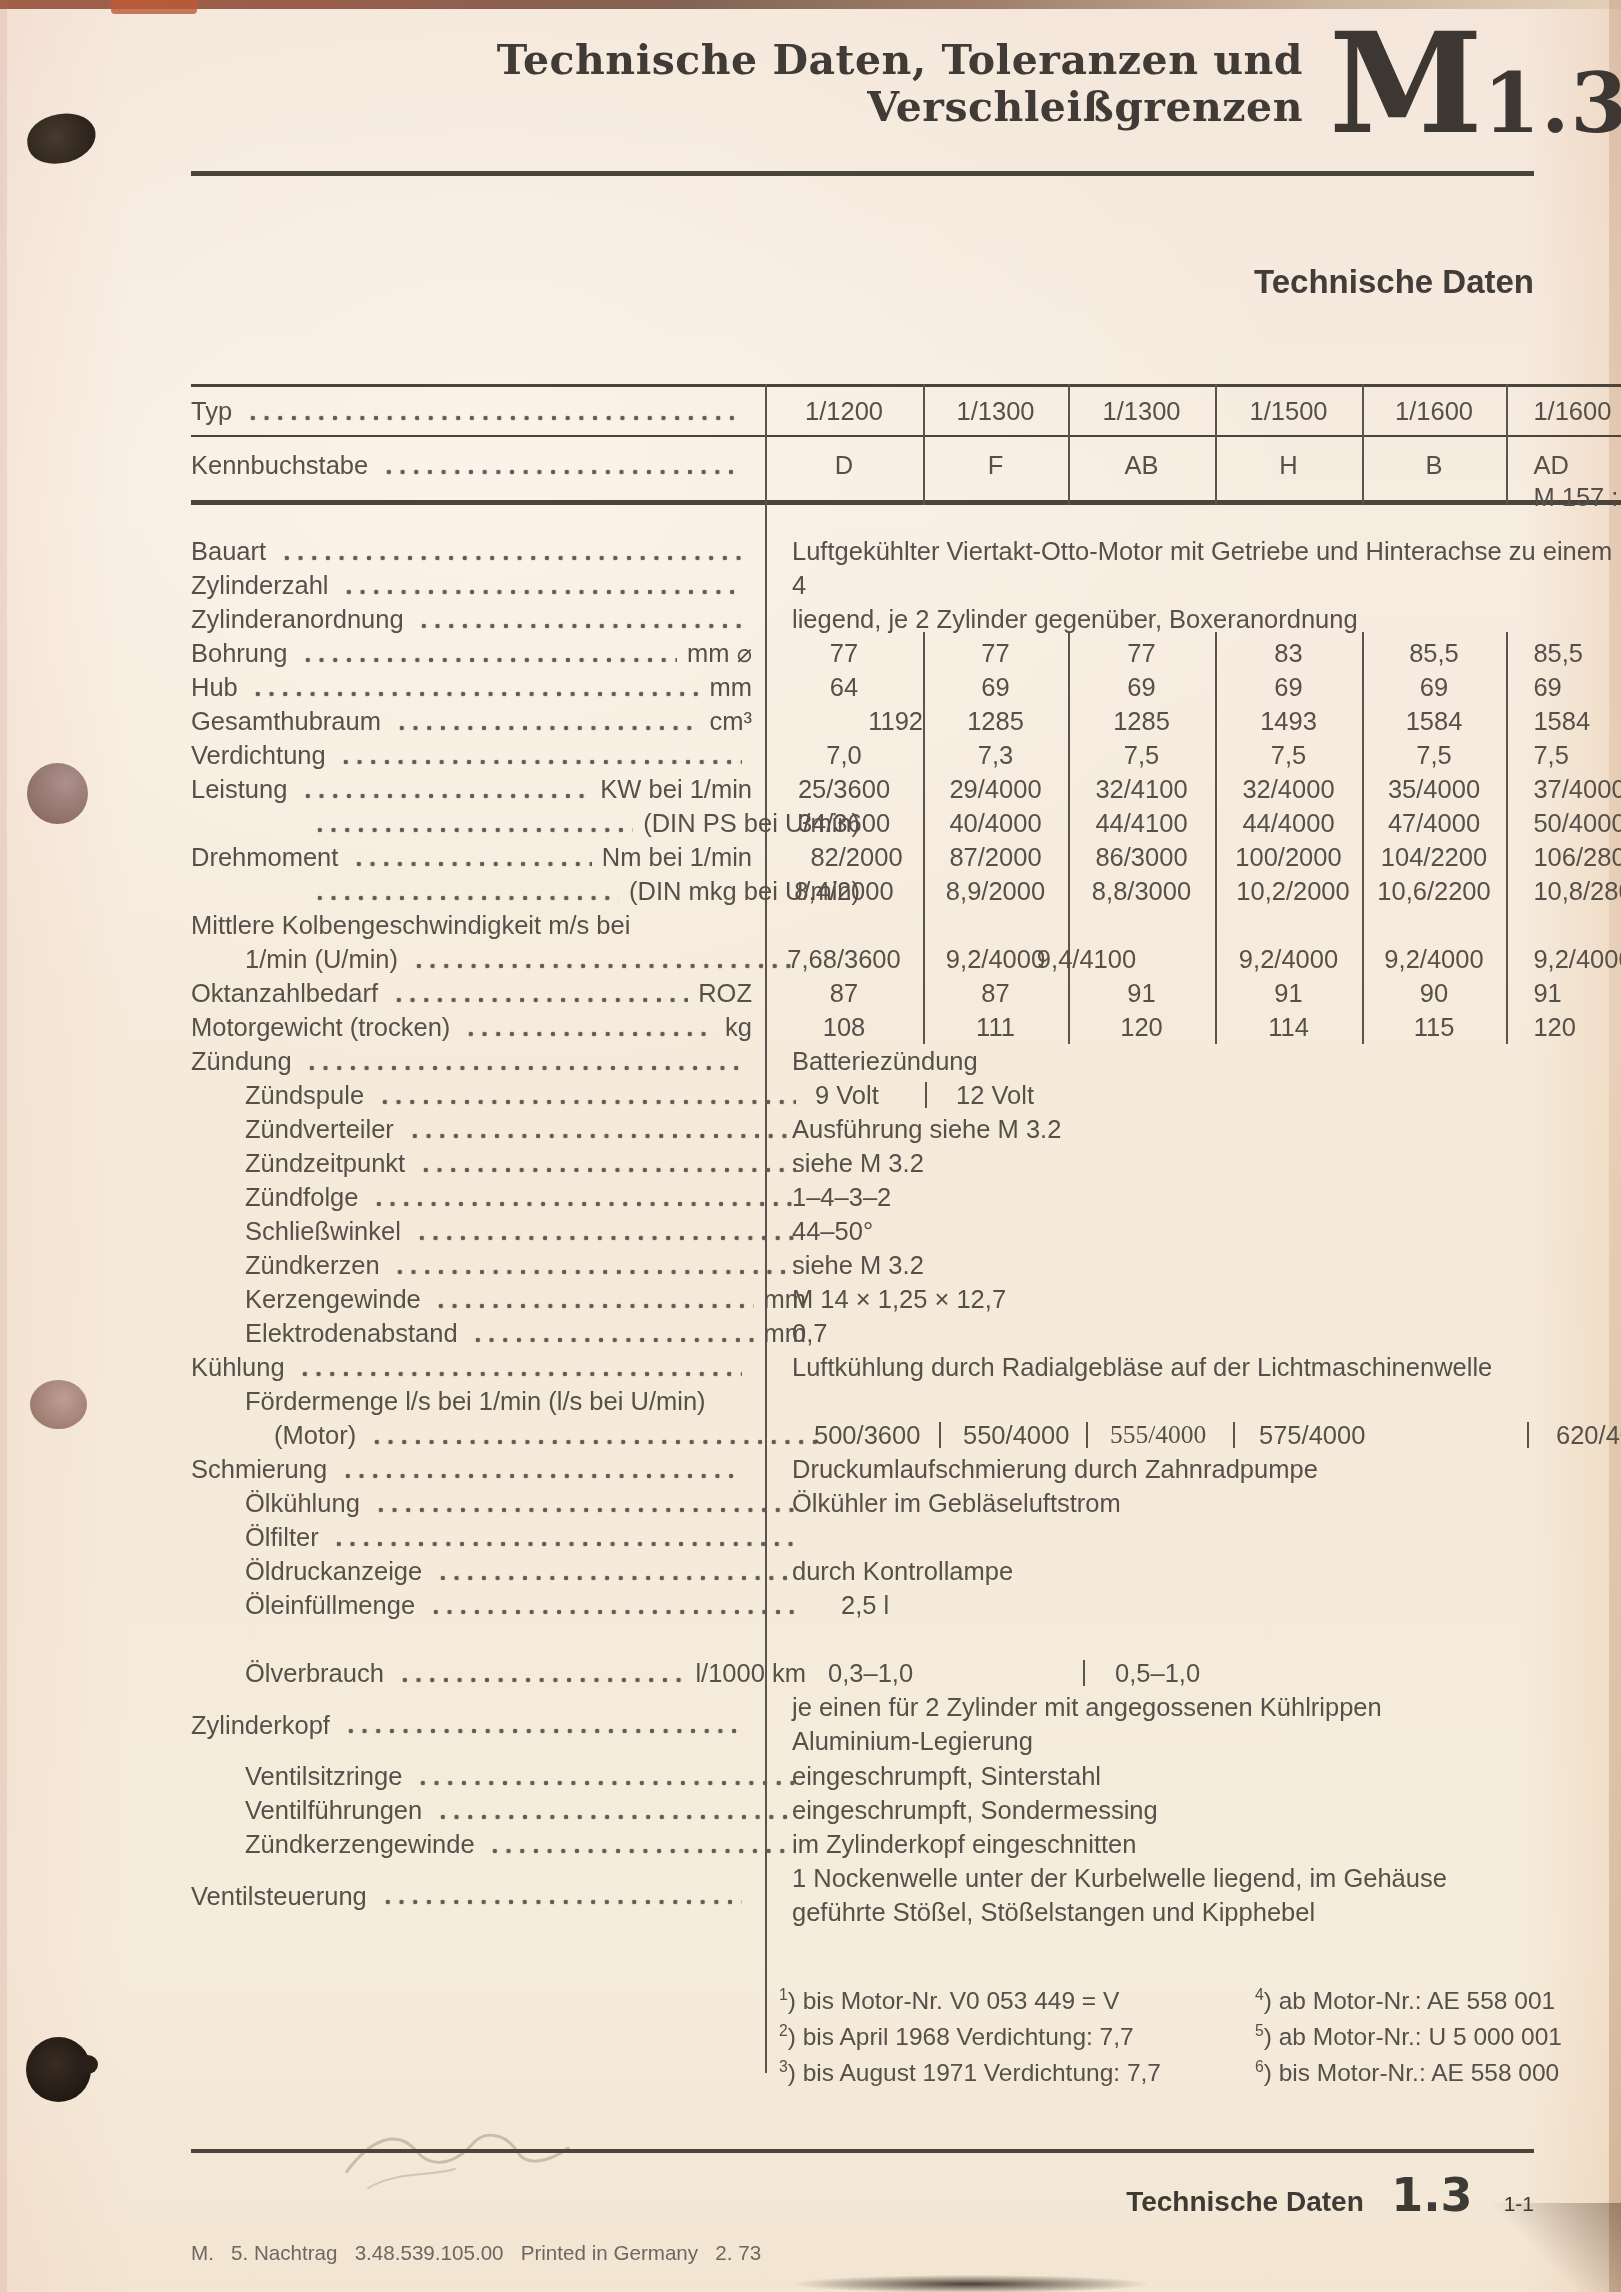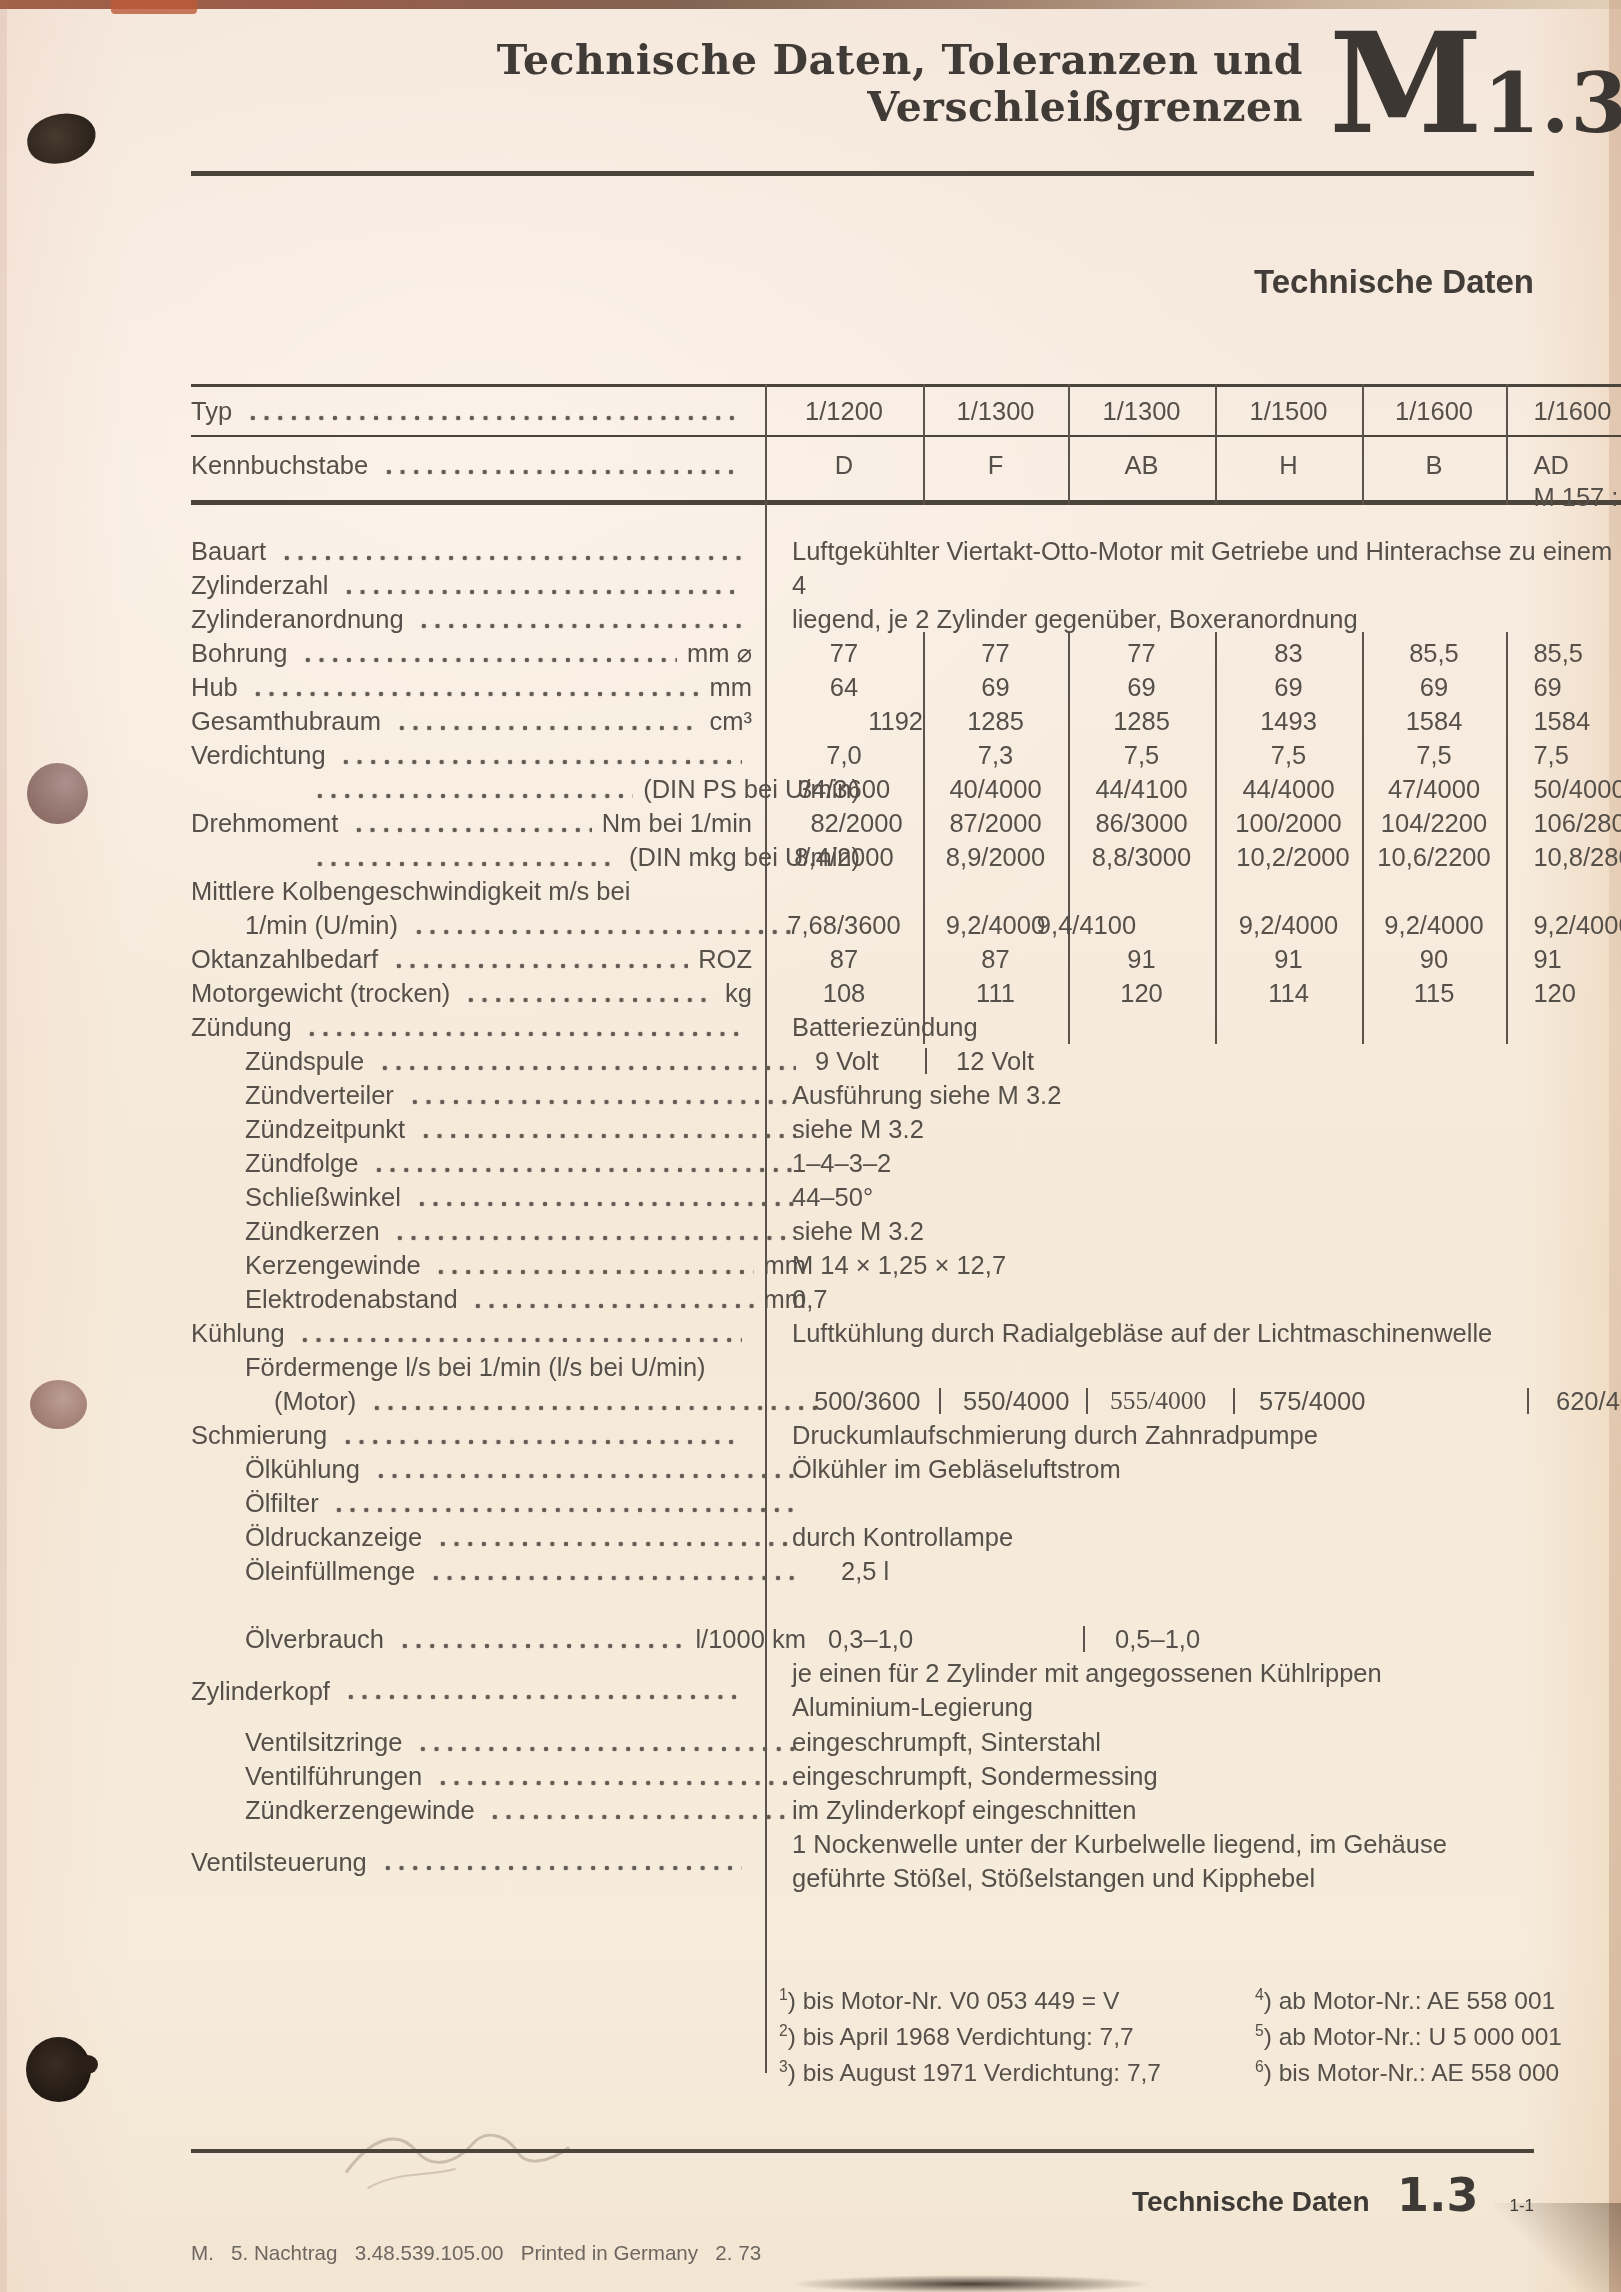--- a/index.html
+++ b/index.html
@@ -61,21 +61,21 @@
   .tcell{position:absolute;top:0;}
   .tcell2{position:absolute;top:34px;}
   .ibar{position:absolute;top:3.9px;width:2px;height:26.5px;background:#5a544c;}
   .body-rows{position:absolute;left:0;right:0;top:534px;}
   .fnline{position:absolute;font-size:24.5px;white-space:nowrap;}
   .fnsup{font-size:15.7px;vertical-align:8.8px;}
   .footer-right{position:absolute;right:87px;top:2168px;display:flex;align-items:baseline;gap:0;
     color:#3e3a35;white-space:pre;}
   .footer-right .fr-label{font-size:28px;font-weight:bold;}
   .footer-right .fr-num{font-size:46px;font-weight:bold;margin-left:27.4px;font-family:"DejaVu Sans","Liberation Sans",sans-serif;}
-  .footer-right .fr-page{font-size:17px;margin-left:31px;}
+  .footer-right .fr-page{font-size:21px;margin-left:31px;}
   .footer-small{position:absolute;left:191px;top:2241px;font-size:20.6px;color:#6e6761;white-space:pre;}
   .scribble{position:absolute;left:338px;top:2112px;opacity:.55;}
 </style>
 </head>
 <body>
 
 <div class="sheet">
 
   <div class="artifact top-edge"></div>
   <div class="artifact top-edge-hot"></div>
@@ -203,20 +203,33 @@
           <span class="dots"></span>
         </span>
         <span class="vcell" style="left: 765px; width: 158px;">7,0</span>
         <span class="vcell" style="left: 923px; width: 145px;">7,3</span>
         <span class="vcell" style="left: 1068px; width: 147px;">7,5</span>
         <span class="vcell" style="left: 1215px; width: 147px;">7,5</span>
         <span class="vcell" style="left: 1362px; width: 144px;">7,5</span>
         <span class="vcell last" style="left: 1506px; width: 147px;">7,5</span>
       </div>
       <div class="trow">
+        <span class="lblcell" style="padding-left: 0px;">
+          <span class="lbl">Leistung</span>
+          <span class="dots"></span>
+          <span class="unit">KW bei 1/min</span>
+        </span>
+        <span class="vcell" style="left: 765px; width: 158px;">25/3600</span>
+        <span class="vcell" style="left: 923px; width: 145px;">29/4000</span>
+        <span class="vcell" style="left: 1068px; width: 147px;">32/4100</span>
+        <span class="vcell" style="left: 1215px; width: 147px;">32/4000</span>
+        <span class="vcell" style="left: 1362px; width: 144px;">35/4000</span>
+        <span class="vcell last" style="left: 1506px; width: 147px;">37/4000</span>
+      </div>
+      <div class="trow">
         <span class="lblcell" style="padding-left: 108px;">
           <span class="dots"></span>
           <span class="unit">(DIN PS bei U/min)</span>
         </span>
         <span class="vcell" style="left: 765px; width: 158px;">34/3600</span>
         <span class="vcell" style="left: 923px; width: 145px;">40/4000</span>
         <span class="vcell" style="left: 1068px; width: 147px;">44/4100</span>
         <span class="vcell" style="left: 1215px; width: 147px;">44/4000</span>
         <span class="vcell" style="left: 1362px; width: 144px;">47/4000</span>
         <span class="vcell last" style="left: 1506px; width: 147px;">50/4000</span>

